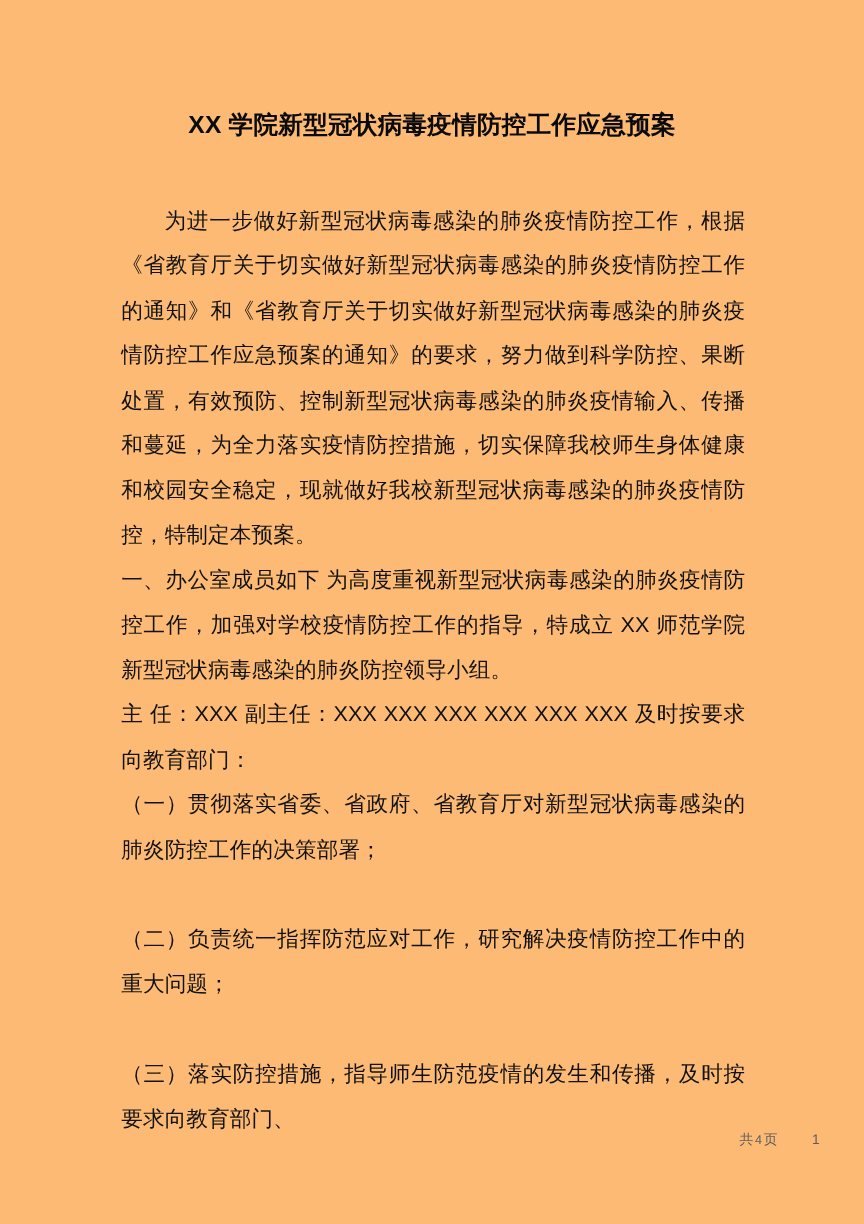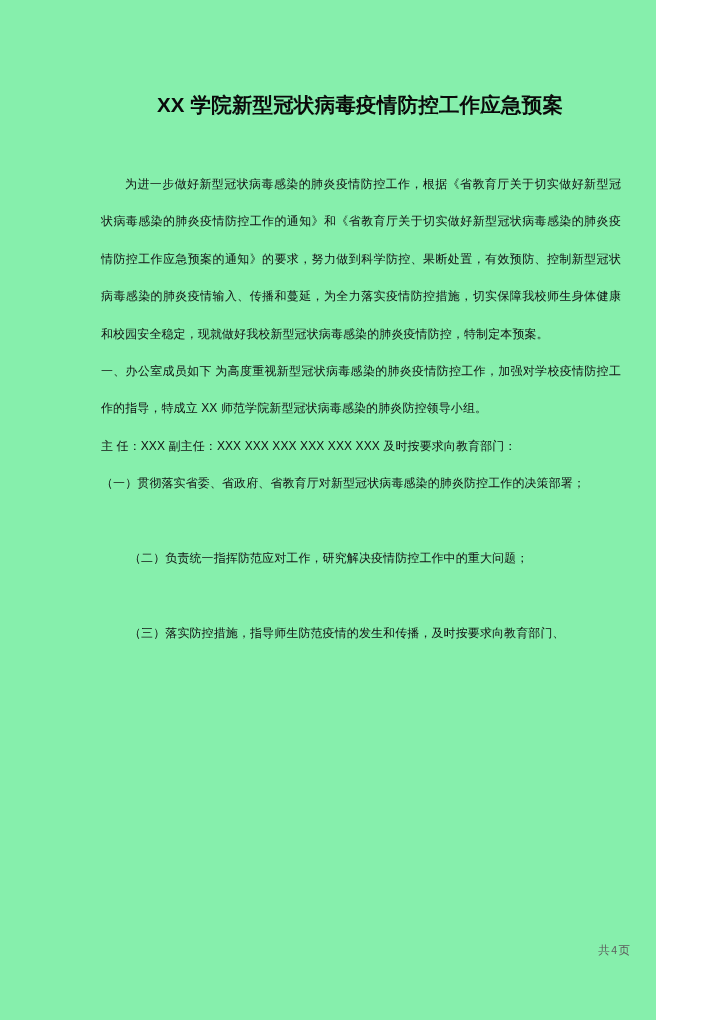--- a/index.html
+++ b/index.html
@@ -12,23 +12,23 @@
     height: 1020px;
     position: relative;
     font-family: "Liberation Sans", "DejaVu Sans", sans-serif;
     color: #000000;
     -webkit-font-smoothing: antialiased;
   }
   .page {
     position: absolute;
     left: 0;
     top: 0;
-    width: 656px;
+    width: 720px;
     height: 1020px;
-    background: #86efac;
+    background: #fdba74;
     overflow: hidden;
   }
   .doc-title {
     position: absolute;
     left: 0;
     top: 90px;
     width: 720px;
     text-align: center;
     font-size: 20.5px;
     font-weight: bold;
@@ -37,45 +37,44 @@
     color: #0a0a0a;
   }
   .body-block {
     position: absolute;
     left: 101px;
     top: 166px;
     width: 520px;
   }
   p.para {
     margin: 0;
-    font-size: 12px;
+    font-size: 18px;
     line-height: 37.4px;
     text-align: justify;
     text-justify: inter-character;
     letter-spacing: 0.1px;
     color: #111111;
     word-break: break-all;
   }
   p.indent {
     text-indent: 2em;
   }
   p.spacer-gap {
     margin-top: 37.4px;
-    margin-left: 28px;
   }
   .footer {
     position: absolute;
     left: 0;
     top: 940px;
     width: 720px;
     height: 24px;
   }
   .footer-total {
     position: absolute;
-    right: 90px;
+    right: 72px;
     top: 0;
     font-size: 11.5px;
     line-height: 20px;
     color: #5d5d5d;
     white-space: nowrap;
     margin-left: 11px;
   }
   .footer-total .num {
     font-size: 10.5px;
     padding: 0 1.5px;

